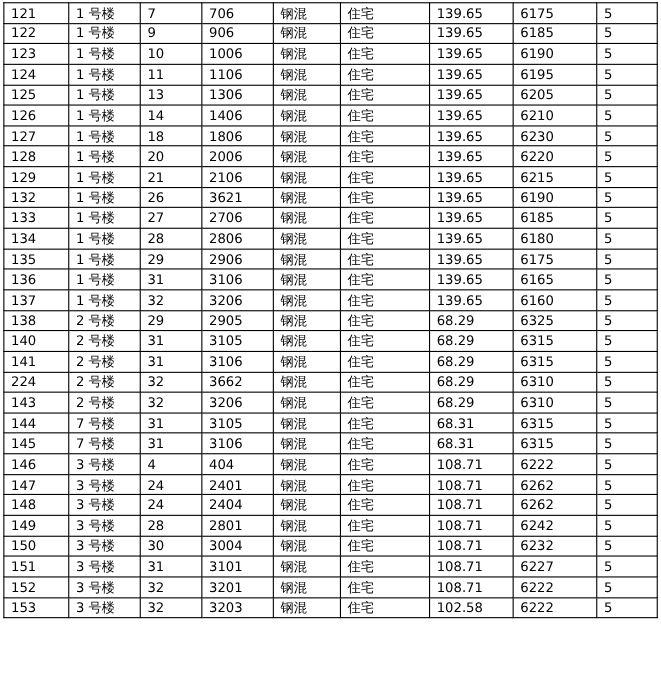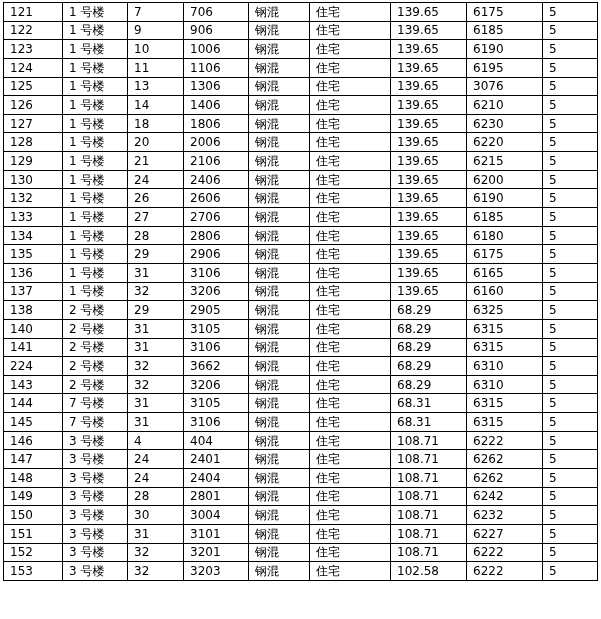--- a/index.html
+++ b/index.html
@@ -108,21 +108,21 @@
           <td>5</td>
         </tr>
         <tr>
           <td>125</td>
           <td>1 号楼</td>
           <td>13</td>
           <td>1306</td>
           <td>钢混</td>
           <td>住宅</td>
           <td>139.65</td>
-          <td>3076</td>
+          <td>6205</td>
           <td>5</td>
         </tr>
         <tr>
           <td>126</td>
           <td>1 号楼</td>
           <td>14</td>
           <td>1406</td>
           <td>钢混</td>
           <td>住宅</td>
           <td>139.65</td>
@@ -156,35 +156,24 @@
           <td>1 号楼</td>
           <td>21</td>
           <td>2106</td>
           <td>钢混</td>
           <td>住宅</td>
           <td>139.65</td>
           <td>6215</td>
           <td>5</td>
         </tr>
         <tr>
-          <td>130</td>
-          <td>1 号楼</td>
-          <td>24</td>
-          <td>2406</td>
-          <td>钢混</td>
-          <td>住宅</td>
-          <td>139.65</td>
-          <td>6200</td>
-          <td>5</td>
-        </tr>
-        <tr>
           <td>132</td>
           <td>1 号楼</td>
           <td>26</td>
-          <td>2606</td>
+          <td>3621</td>
           <td>钢混</td>
           <td>住宅</td>
           <td>139.65</td>
           <td>6190</td>
           <td>5</td>
         </tr>
         <tr>
           <td>133</td>
           <td>1 号楼</td>
           <td>27</td>

